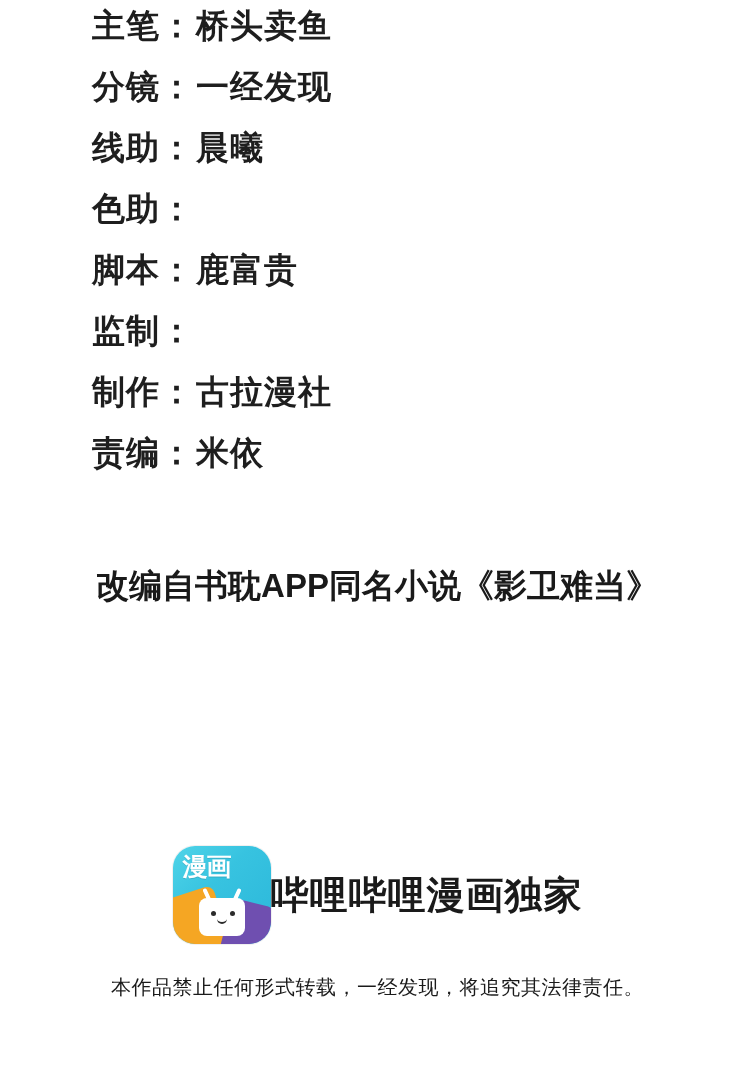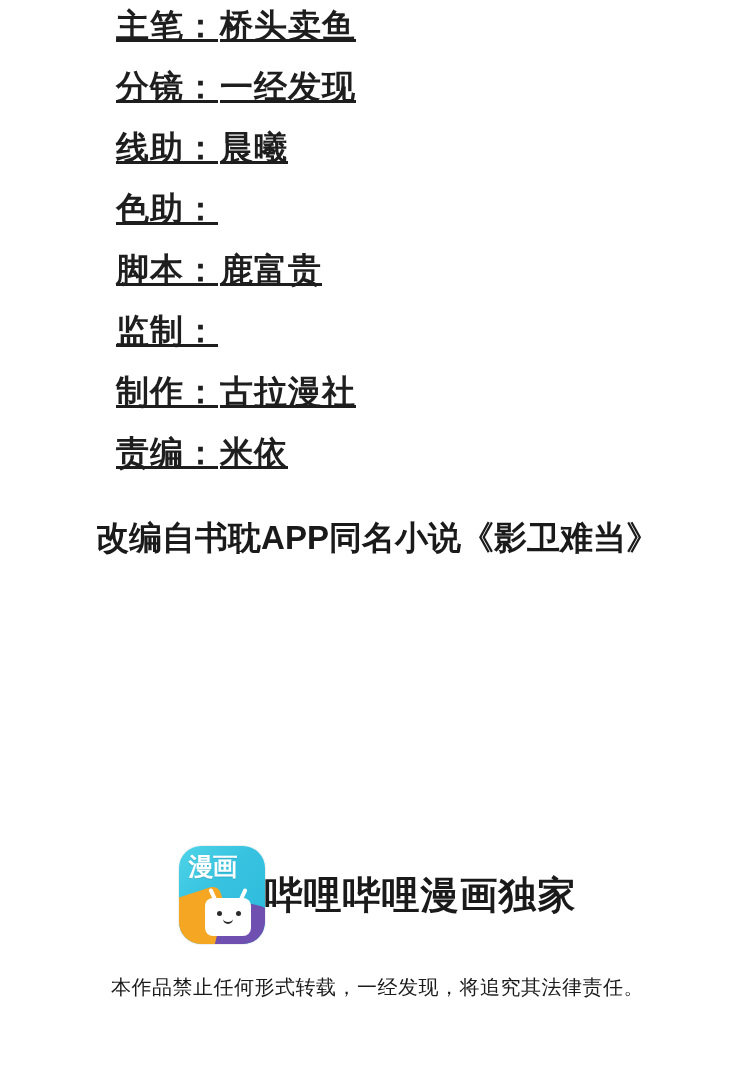--- a/index.html
+++ b/index.html
@@ -27,45 +27,44 @@
   .credits {
     position: absolute;
     top: 4px;
     left: 0;
     width: 755px;
   }
   .credit-row {
     display: flex;
     align-items: baseline;
     justify-content: flex-start;
-    padding-left: 116px;
+    padding-left: 92px;
     height: 61px;
     font-size: 33px;
     font-weight: 700;
     letter-spacing: 1px;
     color: #1e1e1e;
     white-space: nowrap;
-    text-decoration: underline;
   }
   .credit-role {
     font-weight: 700;
   }
   .credit-sep {
     font-weight: 700;
     margin: 0 2px 0 0;
   }
   .credit-name {
     font-weight: 700;
     margin-left: 0;
   }
 
   
   .adaptation {
     position: absolute;
-    top: 516px;
+    top: 564px;
     left: 0;
     width: 755px;
     text-align: center;
     font-size: 33px;
     font-weight: 700;
     letter-spacing: 0px;
     color: #1a1a1a;
     white-space: nowrap;
   }
 
@@ -73,21 +72,21 @@
   .brand {
     position: absolute;
     top: 846px;
     left: 0;
     width: 755px;
     display: flex;
     align-items: center;
     justify-content: center;
   }
   .brand-logo {
-    width: 86px;
+    width: 98px;
     height: 98px;
     border-radius: 22px;
     position: relative;
     overflow: hidden;
     background: linear-gradient(135deg, #4fd4e8 0%, #37c3e0 40%, #2bb7da 100%);
     flex: none;
     box-shadow: 0 0 0 1px rgba(0,0,0,0.06);
   }
   .logo-orange {
     position: absolute;

